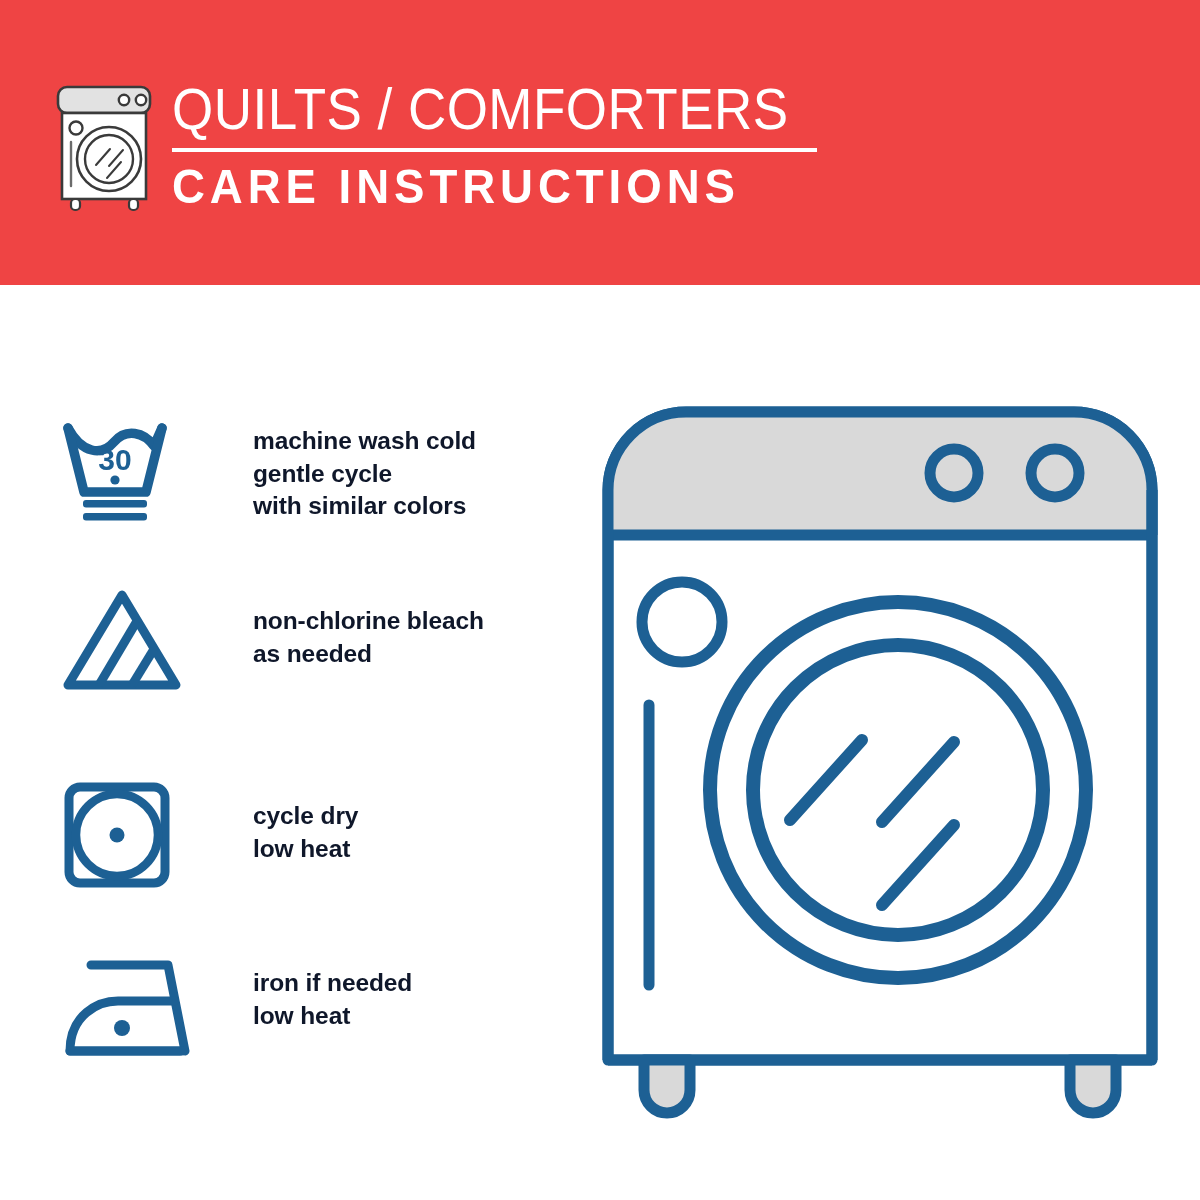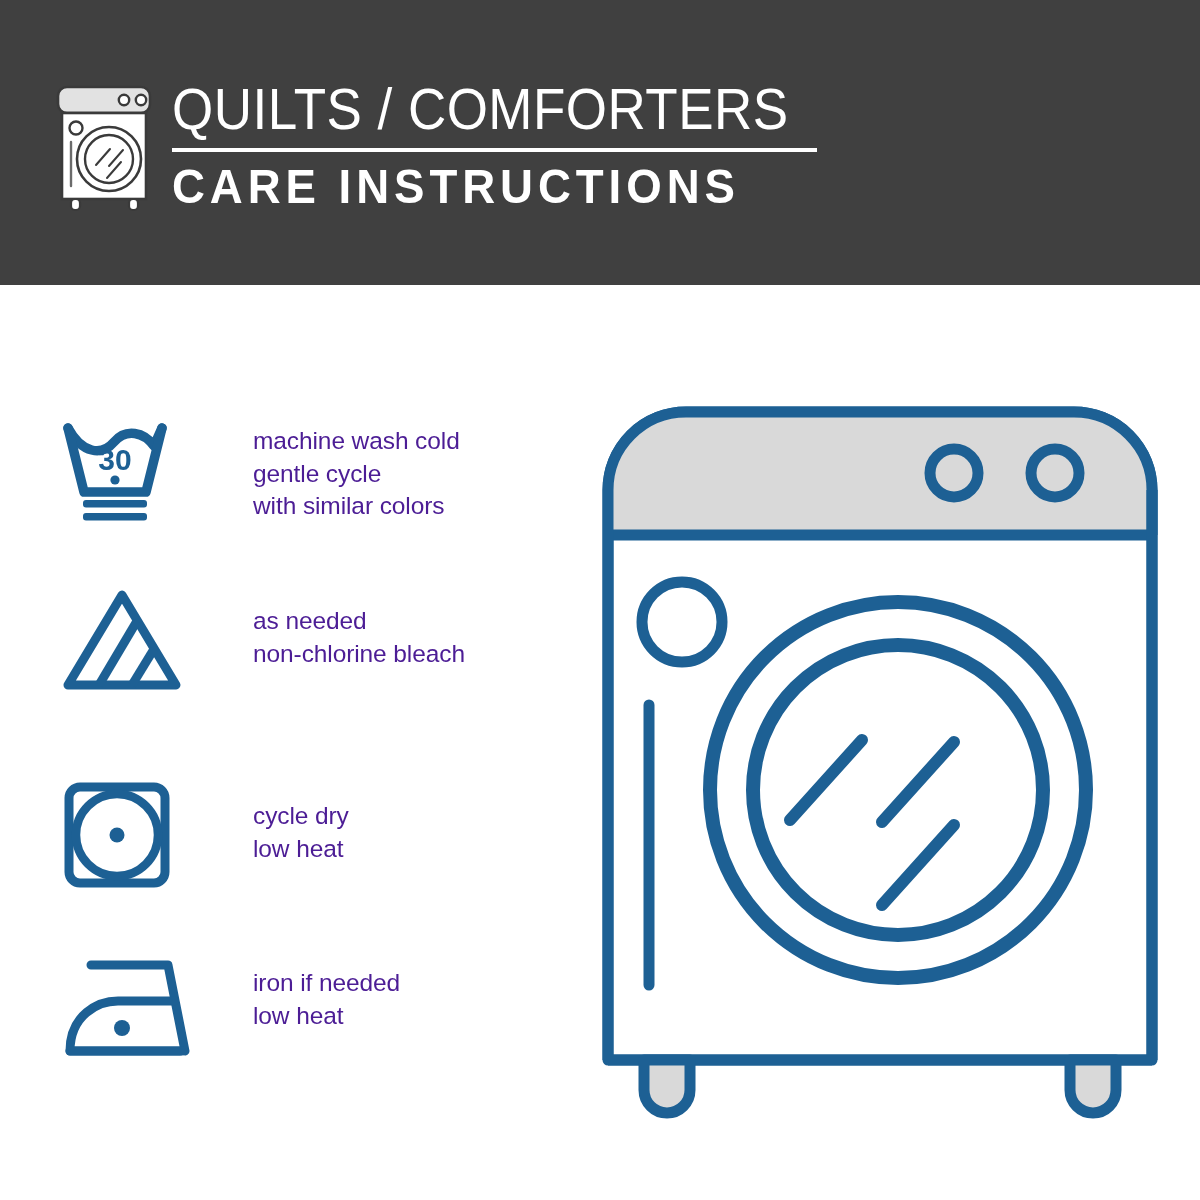--- a/index.html
+++ b/index.html
@@ -18,21 +18,21 @@
     background: #ffffff;
     overflow: hidden;
   }
 
   
   #header {
     position: absolute;
     left: 0; top: 0;
     width: 1200px;
     height: 285px;
-    background: #404040;
+    background: #ef4444;
   }
   #header-logo {
     position: absolute;
     left: 52px;
     top: 83px;
     width: 108px;
     height: 130px;
   }
   #header-text {
     position: absolute;
@@ -86,23 +86,23 @@
   .care-icon {
     position: absolute;
     left: 62px;
     top: 0;
   }
   .care-label {
     position: absolute;
     left: 253px;
     font-size: 24.5px;
     line-height: 32.5px;
-    color: #4c1d95;
+    color: #0f172a;
     letter-spacing: -0.1px;
-    font-weight: 400;
+    font-weight: 700;
   }
   .care-label .ln { display: block; white-space: nowrap; }
 
   #row-wash   { top: 135px; }
   #row-bleach { top: 300px; }
   #row-dry    { top: 495px; }
   #row-iron   { top: 670px; }
 
   #row-wash   .care-label { top: 5px; }
   #row-bleach .care-label { top: 20px; }
@@ -185,22 +185,22 @@
       <div class="care-icon">
         <svg viewBox="0 0 130 110" width="130" height="110" aria-hidden="true">
 
           <path d="M60 10 L 114 100 L 6 100 Z" fill="none" stroke="#1d6094" stroke-width="9" stroke-linejoin="round"></path>
 
           <line x1="75" y1="36" x2="37" y2="100" stroke="#1d6094" stroke-width="9" stroke-linecap="butt"></line>
           <line x1="92" y1="64" x2="70" y2="100" stroke="#1d6094" stroke-width="9" stroke-linecap="butt"></line>
         </svg>
       </div>
       <div class="care-label">
+        <span class="ln">non-chlorine bleach</span>
         <span class="ln">as needed</span>
-        <span class="ln">non-chlorine bleach</span>
       </div>
     </div>
 
     <div class="care-row" id="row-dry">
       <div class="care-icon">
         <svg viewBox="0 0 115 110" width="115" height="110" aria-hidden="true">
           <rect x="7" y="7" width="96" height="96" rx="11" ry="11" fill="none" stroke="#1d6094" stroke-width="9"></rect>
           <circle cx="55" cy="55" r="41" fill="none" stroke="#1d6094" stroke-width="8.5"></circle>
           <circle cx="55" cy="55" r="7.5" fill="#1d6094"></circle>
         </svg>

